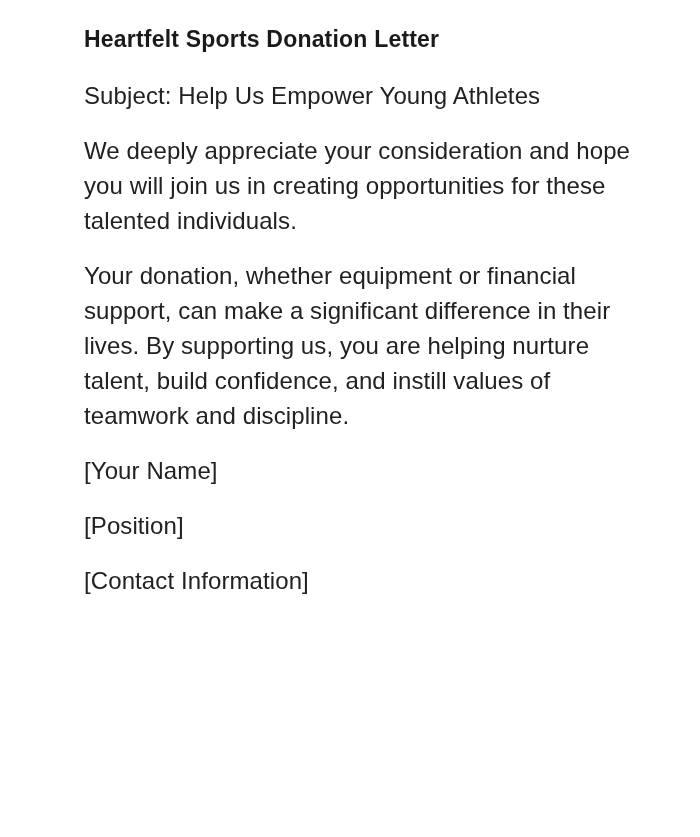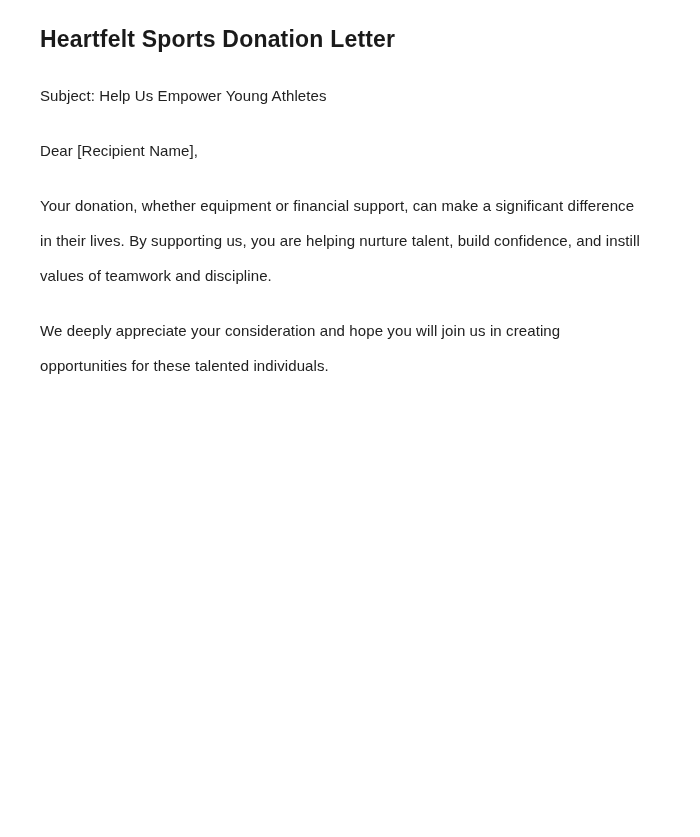--- a/index.html
+++ b/index.html
@@ -9,51 +9,58 @@
   }
   body {
     width: 700px;
     height: 837px;
     font-family: "Liberation Sans", "DejaVu Sans", sans-serif;
     color: #212121;
     overflow: hidden;
   }
   .letter {
     padding: 26px 44px 0 40px;
+    margin-left: 44px;
   }
   .letter-title {
     font-size: 23px;
     font-weight: 700;
     color: #1a1a1a;
     letter-spacing: 0.2px;
     margin: 0 0 24px 0;
     line-height: 1.2;
   }
   .letter-line,
   .letter-paragraph {
-    font-size: 15px;
+    font-size: 24px;
     line-height: 35px;
     color: #212121;
     margin: 0 0 20px 0;
     max-width: 602px;
     letter-spacing: 0.1px;
   }
   .signature-block .letter-line {
     margin-bottom: 20px;
   }
 </style>
 </head>
 <body>
 
 <div class="letter">
   <h1 class="letter-title">Heartfelt Sports Donation Letter</h1>
 
   <p class="letter-line">Subject: Help Us Empower Young Athletes</p>
 
-  <p class="letter-line">Dear [Recipient Name],</p>
 
+
+  <p class="letter-paragraph">We deeply appreciate your consideration and hope you will join us in creating opportunities for these talented individuals.</p>
 
   <p class="letter-paragraph">Your donation, whether equipment or financial support, can make a significant difference in their lives. By supporting us, you are helping nurture talent, build confidence, and instill values of teamwork and discipline.</p>
 
-  <p class="letter-paragraph">We deeply appreciate your consideration and hope you will join us in creating opportunities for these talented individuals.</p>
 
+  <div class="signature-block">
+    <p class="letter-line">[Your Name]</p>
 
+    <p class="letter-line">[Position]</p>
+
+    <p class="letter-line">[Contact Information]</p>
+  </div>
 </div>
 
 </body></html>

